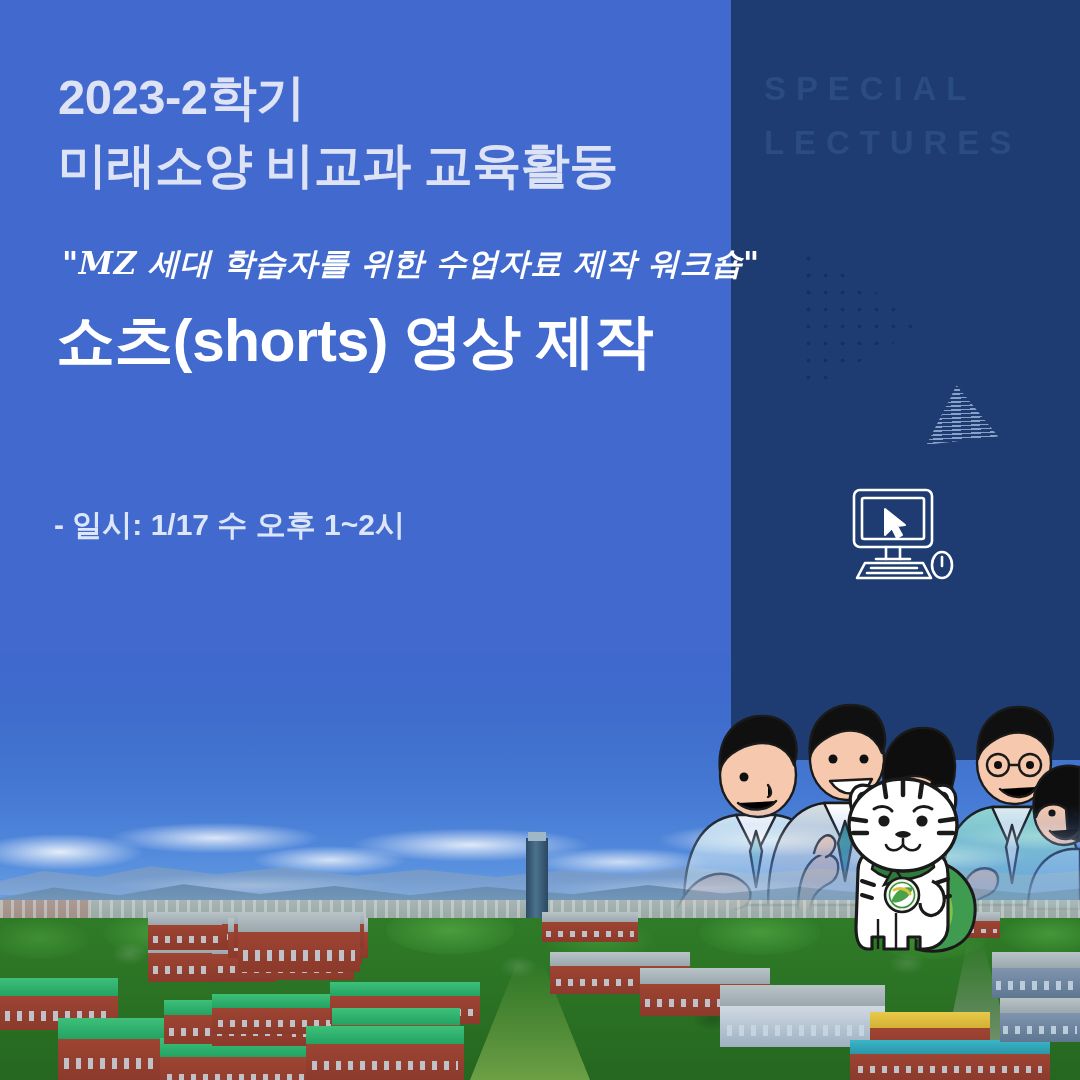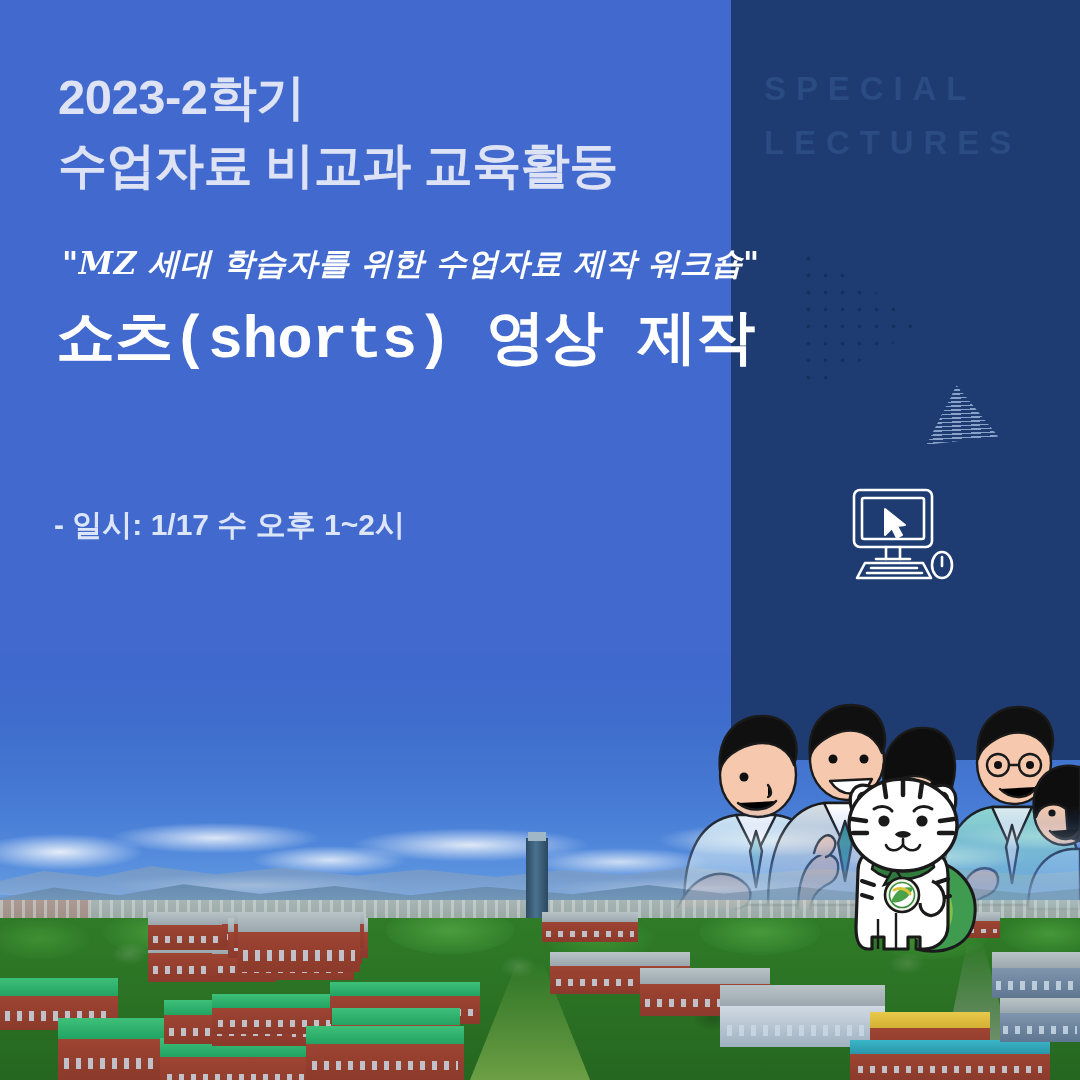--- a/index.html
+++ b/index.html
@@ -183,21 +183,20 @@
     position:absolute;left:62px;top:243px;color:#ffffff;
     font-size:31px;font-weight:700;white-space:nowrap;
     font-family:"DejaVu Serif",serif;font-style:italic;
     letter-spacing:.02em;
   }
 
   .title{
     position:absolute;left:56px;top:312px;color:#ffffff;
     font-weight:800;font-size:59px;line-height:1;white-space:nowrap;
     letter-spacing:-.01em;
-    font-family:Liberation Mono, monospace;
   }
 
   .det-1,.det-2{
     position:absolute;left:54px;color:#dce6f8;
     font-weight:700;font-size:30px;line-height:1;white-space:nowrap;margin-top:12px;
   }
   .det-1{top:498px;}
   .det-2{top:541px;}
 
   
@@ -382,21 +381,21 @@
       <path d="M31 72 L65 72"></path>
       <path d="M20 76 L78 76 L86 91 L12 91 Z"></path>
       <path d="M26 81 L72 81"></path>
       <path d="M22 86 L77 86"></path>
       <ellipse cx="97" cy="78" rx="10" ry="13"></ellipse>
       <path d="M97 70 L97 79"></path>
     </svg>
   </div>
 
   <div class="head-1">2023-2학기</div>
-  <div class="head-2">수업자료 비교과 교육활동</div>
+  <div class="head-2">미래소양 비교과 교육활동</div>
   <div class="quote">"MZ 세대 학습자를 위한 수업자료 제작 워크숍"</div>
   <div class="title">쇼츠(shorts) 영상 제작</div>
   <div class="det-1">- 일시: 1/17 수 오후 1~2시</div>
 
   <div class="people">
     <div class="fade">
       <svg viewBox="0 0 408 260" width="408" height="260">
         <g stroke="#1a1a1a" stroke-width="2.4" stroke-linejoin="round" stroke-linecap="round">
 
           <g>

